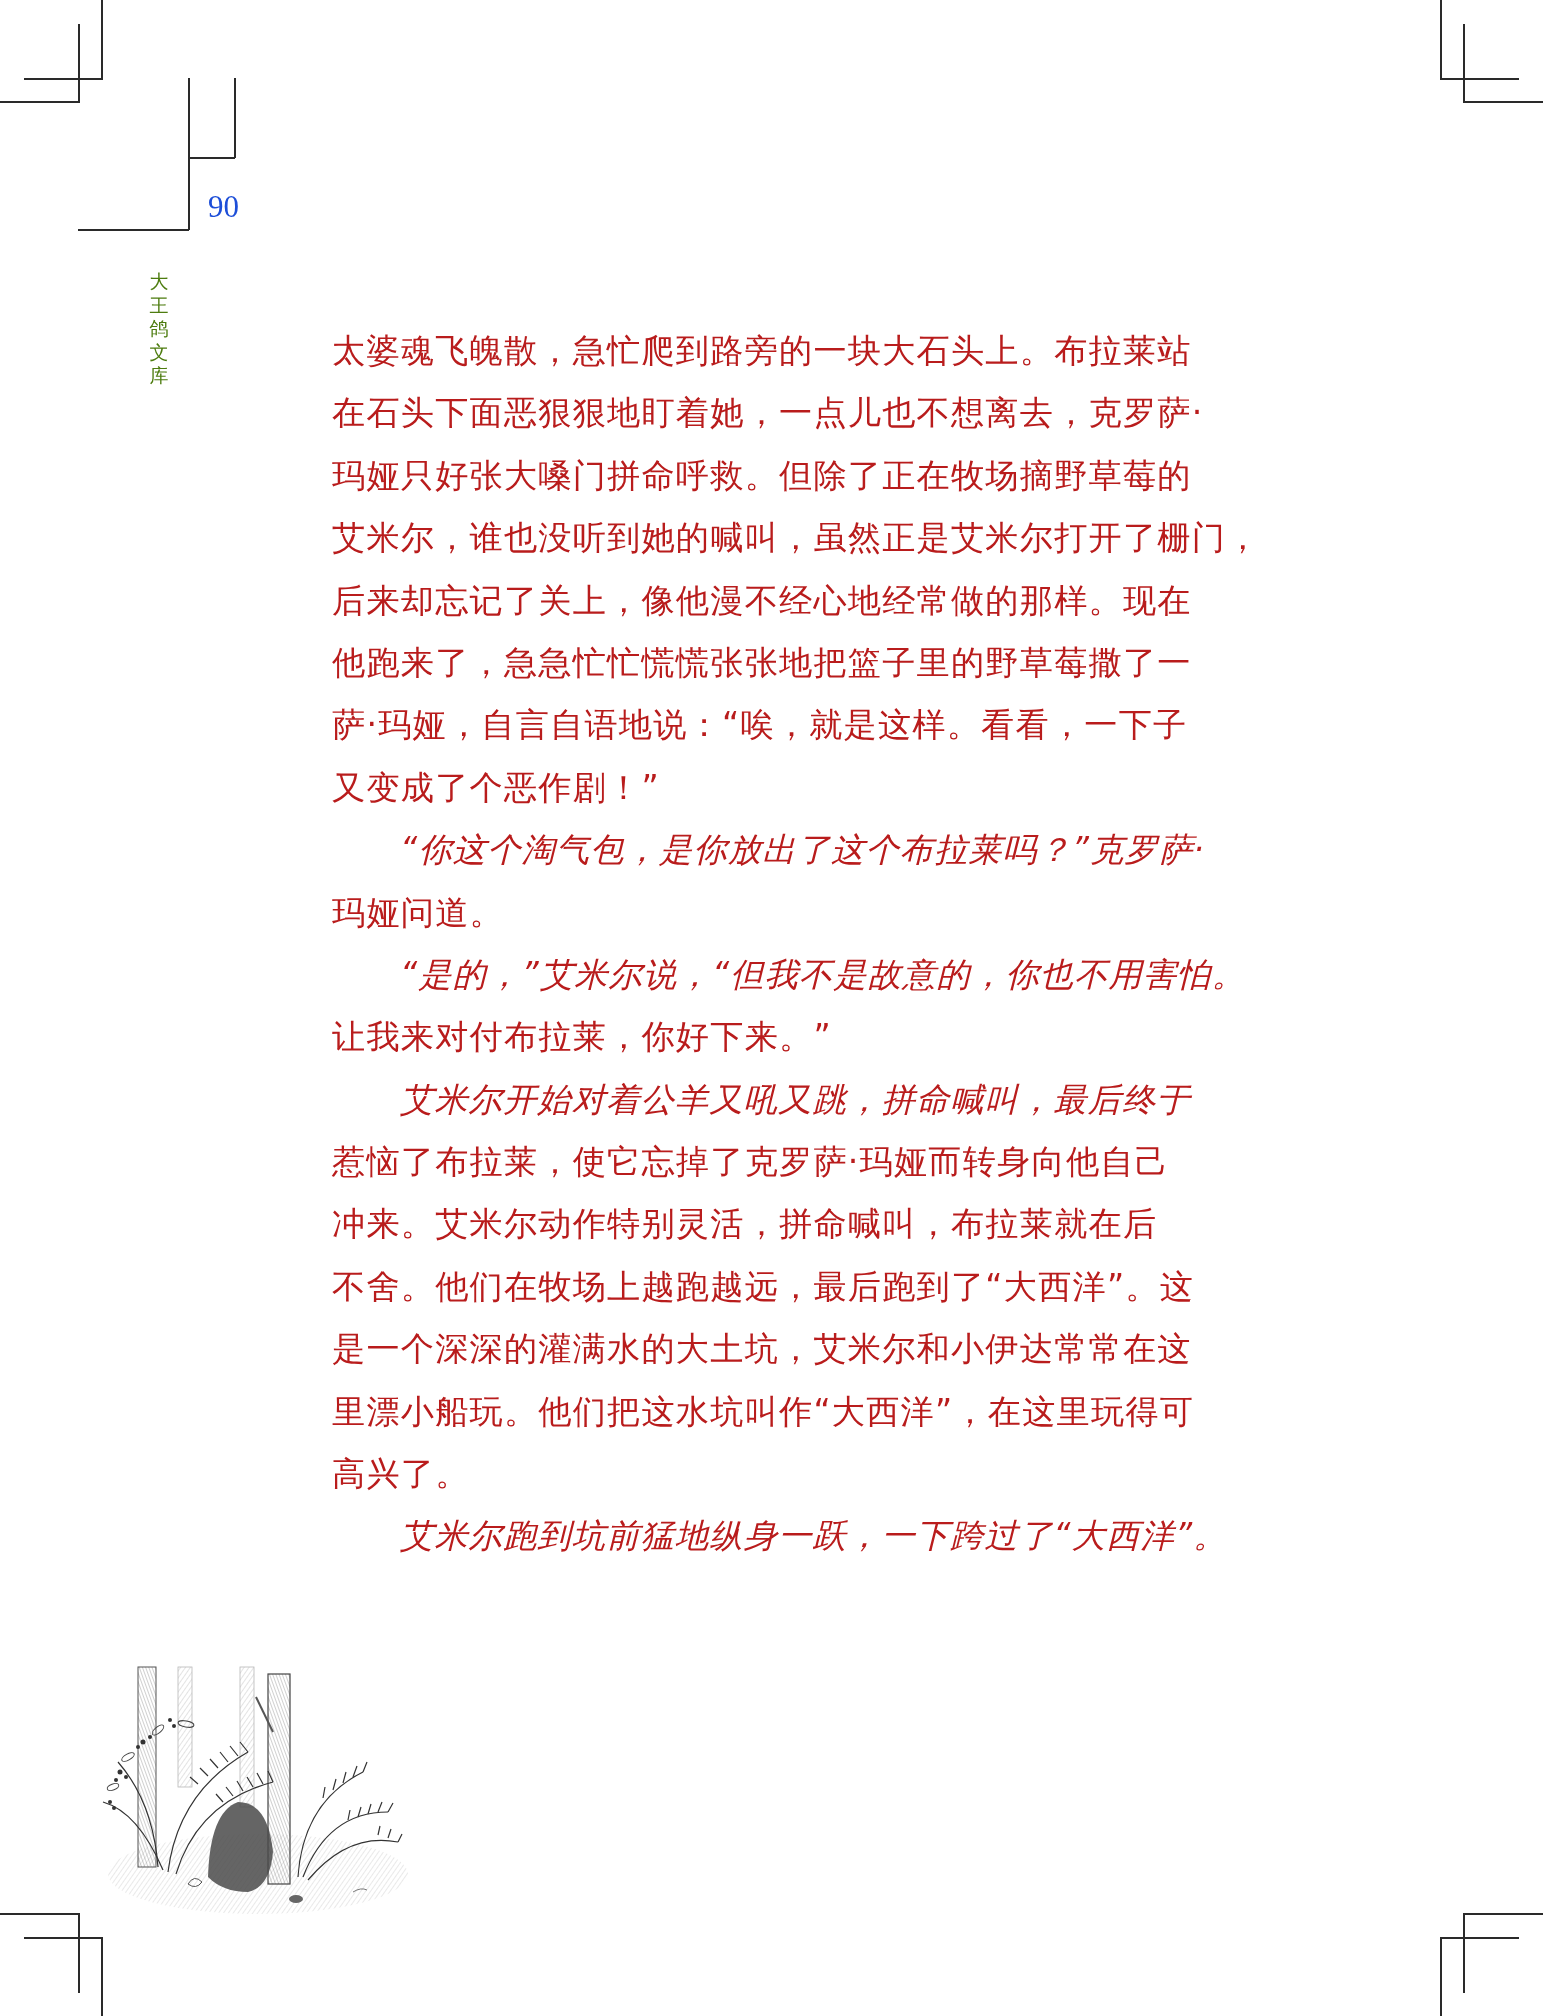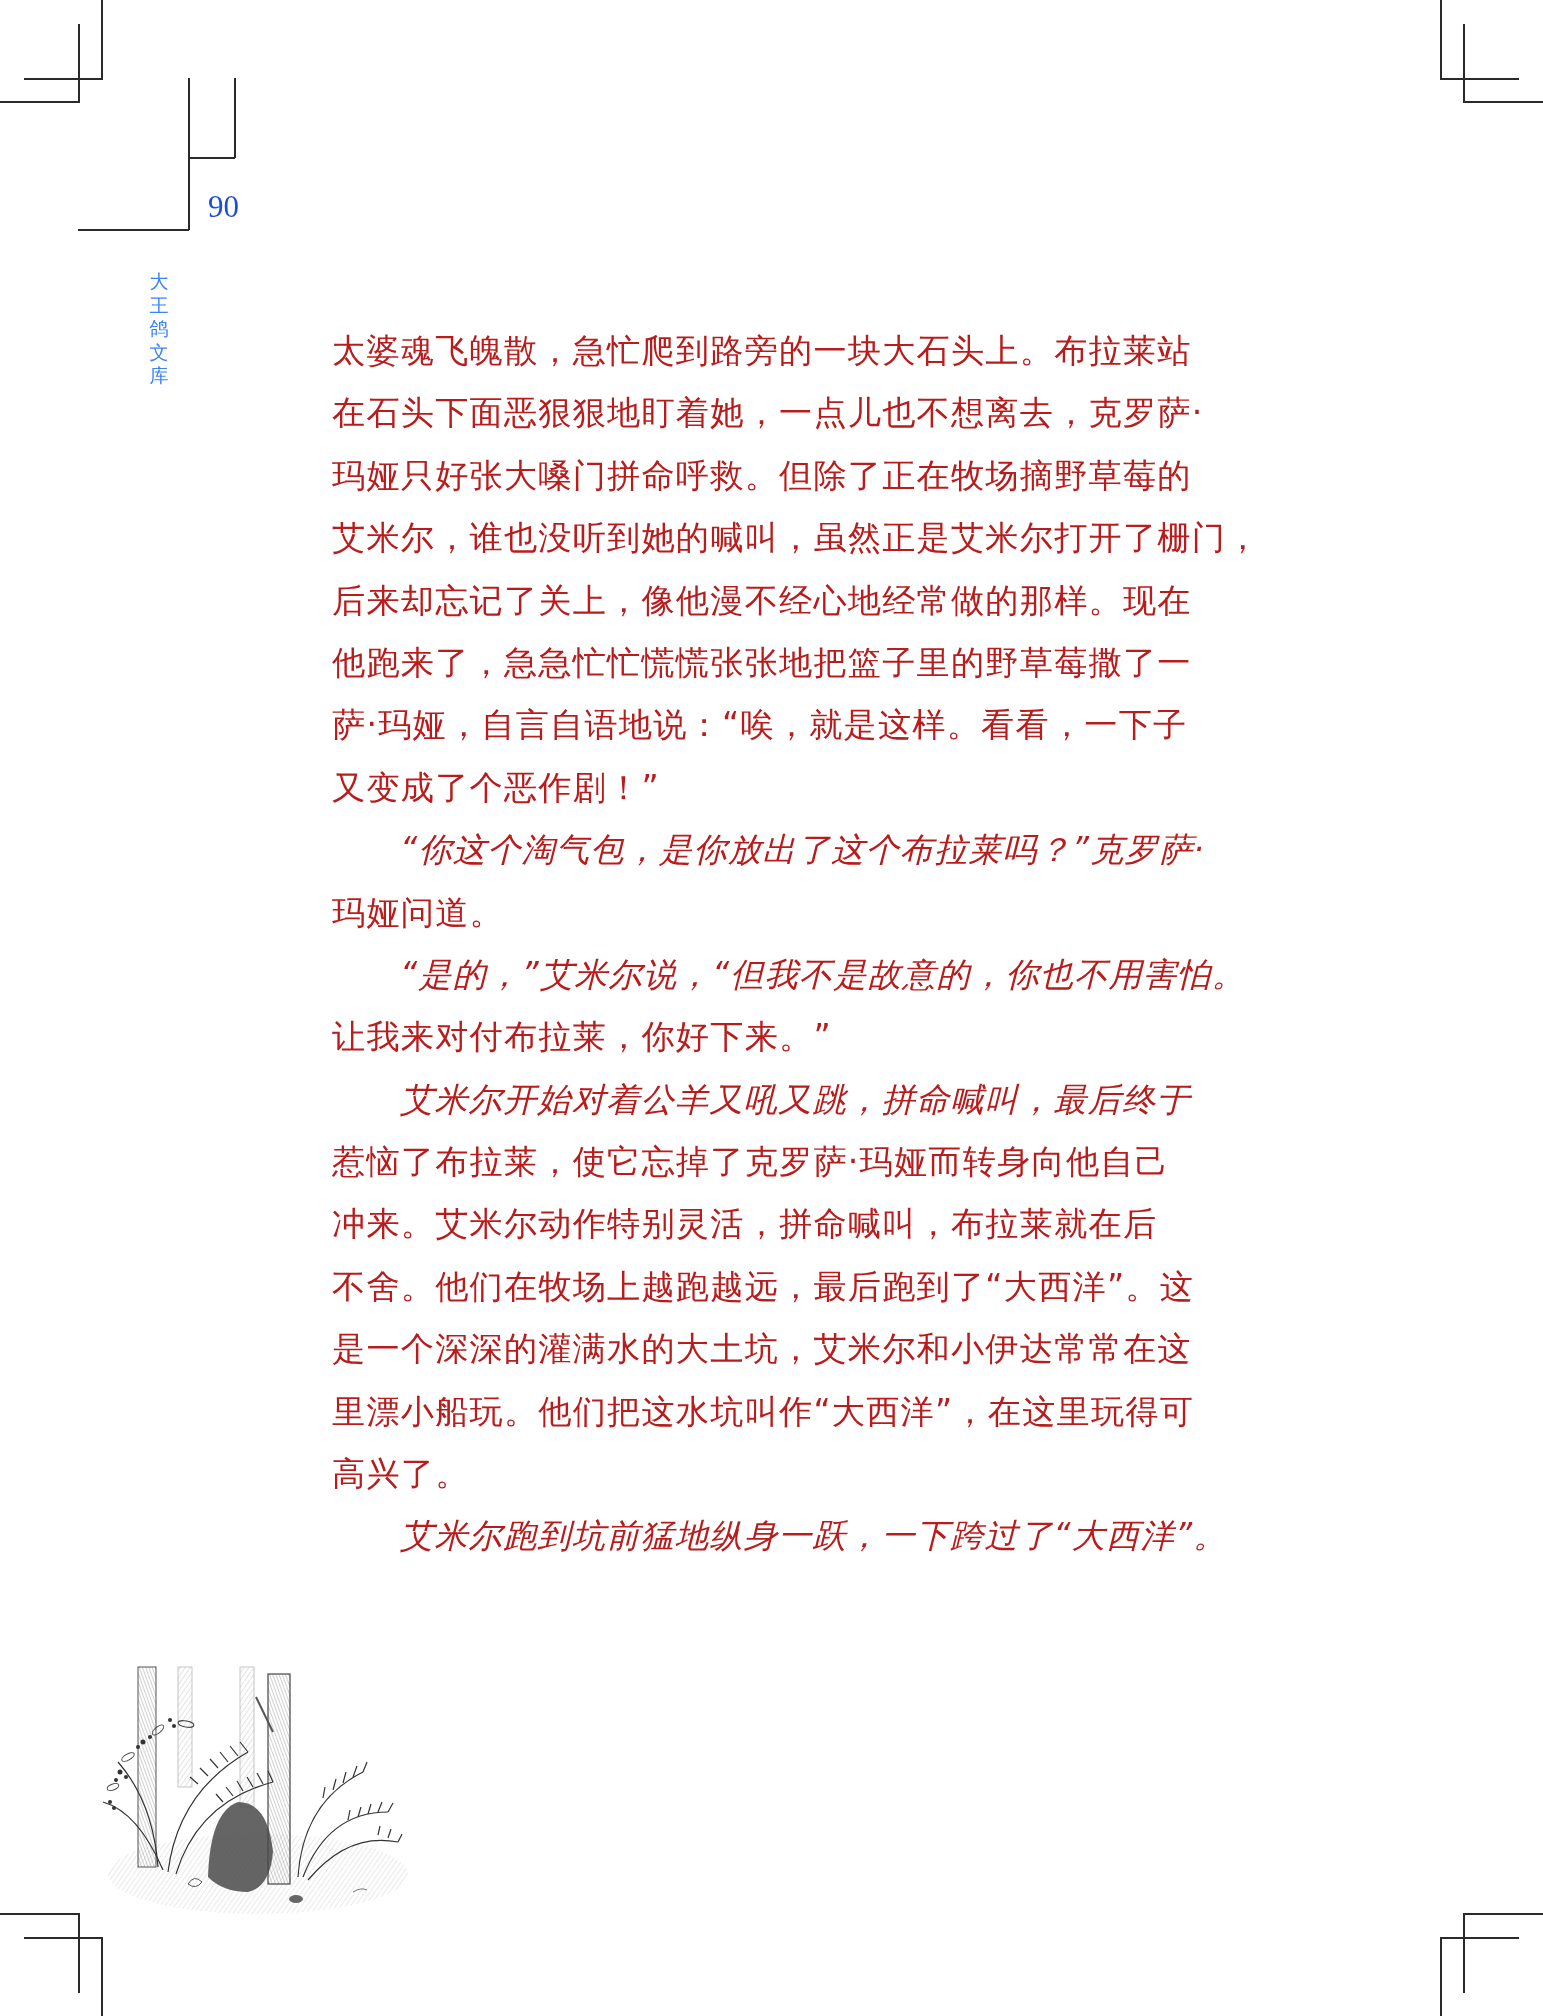--- a/index.html
+++ b/index.html
@@ -2,21 +2,21 @@
 <html><head>
 <meta charset="utf-8">
 <style>
   html, body { margin: 0; padding: 0; background: #ffffff; }
   body { width: 1543px; height: 2016px; position: relative; overflow: hidden;
          font-family: "DejaVu Sans", "Liberation Sans", sans-serif; color: #222; }
   .mark { position: absolute; background: #2a2a2a; }
   .page-number { position: absolute; left: 208px; top: 176px; font-family: "Liberation Serif", "DejaVu Serif", serif;
                  font-size: 31px; color: #1d4ed8; letter-spacing: 0px; margin-top: 13px; }
   .series-label { position: absolute; left: 148px; top: 270px; width: 22px; font-size: 19px; line-height: 23.5px;
-                  color: #3b82f6; text-align: center; word-break: break-all; font-family: Liberation Serif, serif; }
+                  color: #4d7c0f; text-align: center; word-break: break-all; font-family: Liberation Serif, serif; }
   .body-text { position: absolute; left: 332px; top: 320px; width: 862px; }
   .line { height: 62.4px; line-height: 62.4px; font-size: 33.2px; white-space: nowrap; letter-spacing: 1.2px; color: #b91c1c; }
   .line.indent { padding-left: 68px; font-style: italic; }
   .illustration { position: absolute; left: 98px; top: 1652px; width: 312px; height: 272px; }
 </style>
 </head>
 <body>
 
 <div class="mark" style="left:101px; top:0; width:1.5px; height:79px;"></div>
 <div class="mark" style="left:24px; top:78px; width:79px; height:1.5px;"></div>

